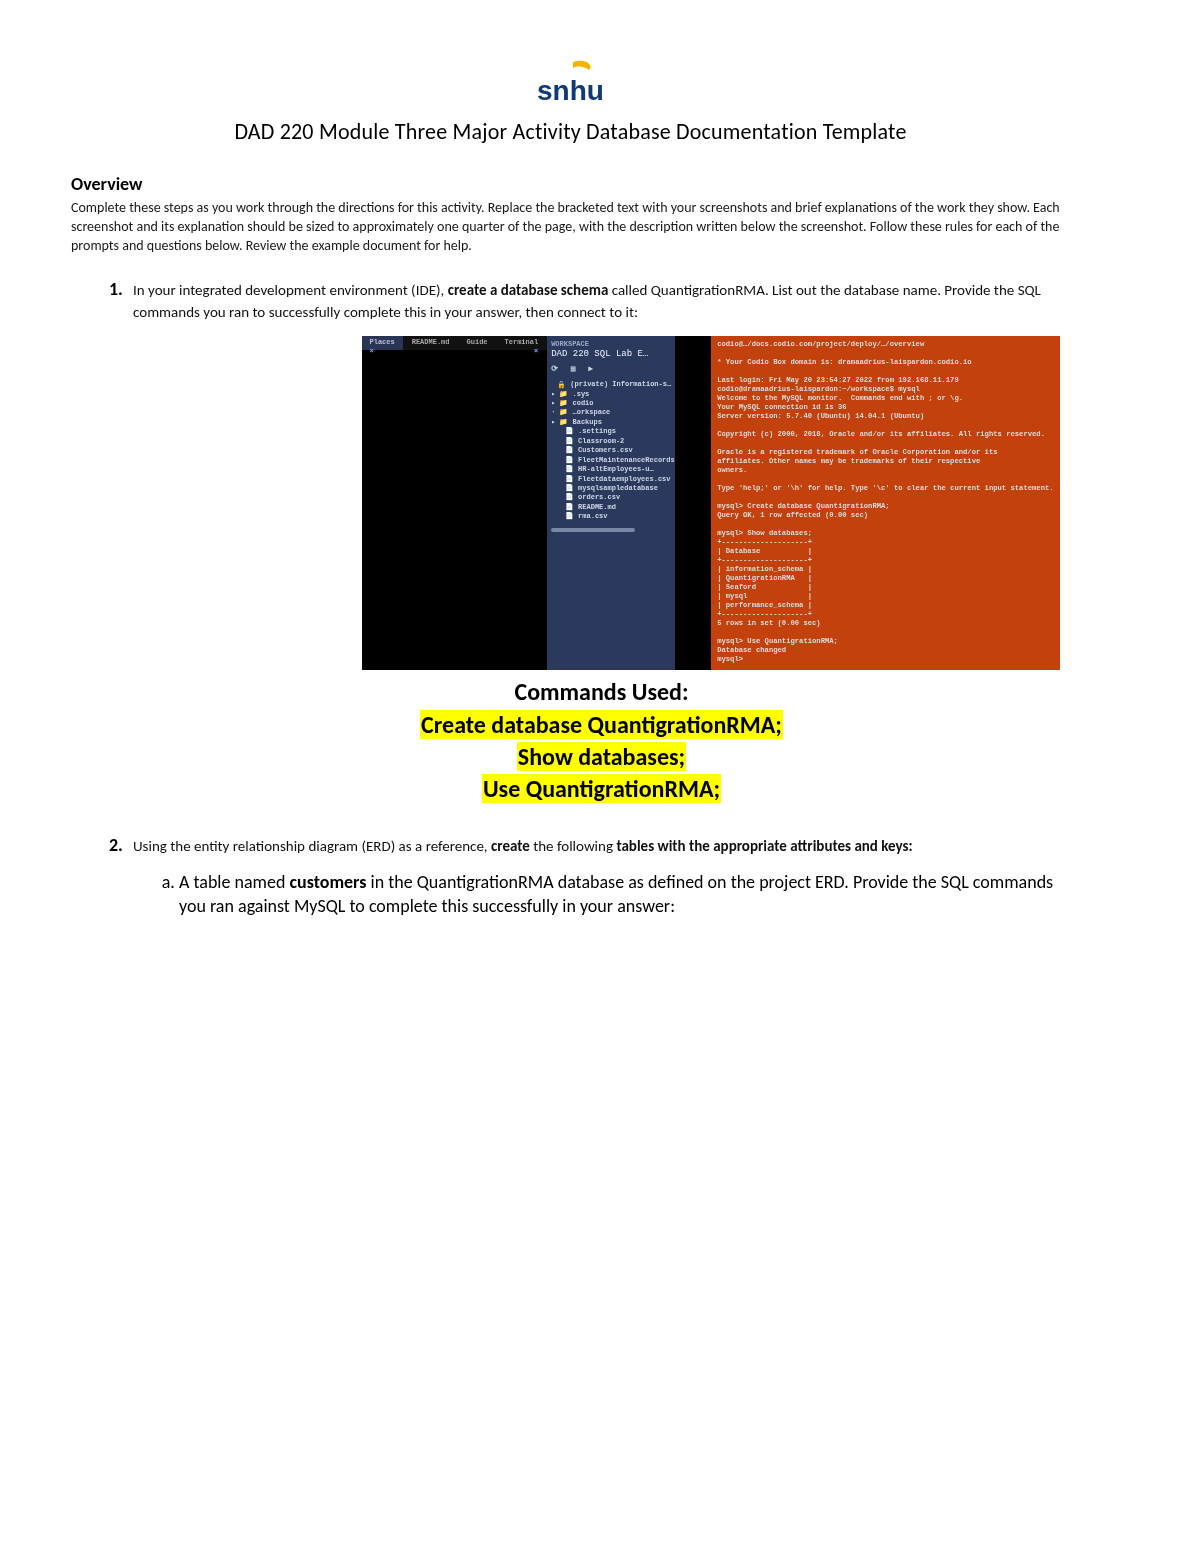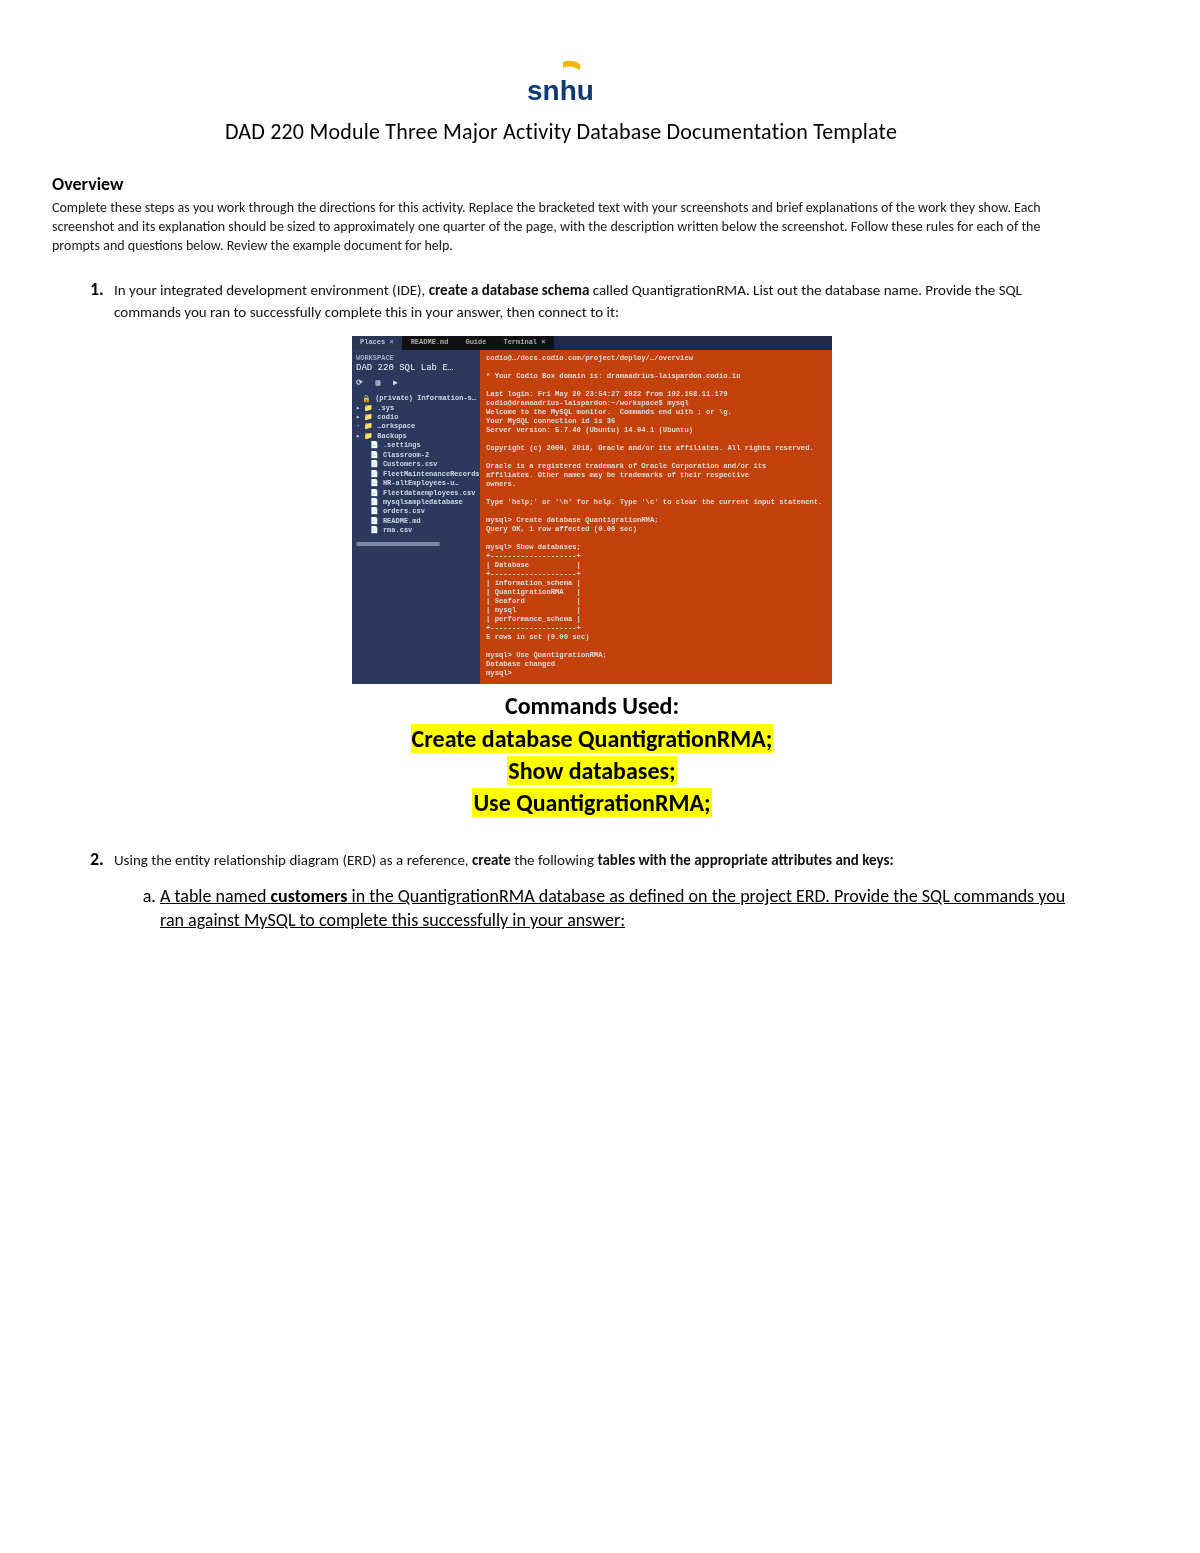--- a/index.html
+++ b/index.html
@@ -6,21 +6,21 @@
     margin: 0;
     padding: 0;
     background: #fff;
     font-family: Calibri, "Segoe UI", Arial, sans-serif;
     color: #000;
     width: 1200px;
   }
   .page {
     width: 1200px;
     height: 1553px;
-    padding: 60px 130px 60px 52px;
+    padding: 60px 130px 60px 71px;
     box-sizing: border-box;
     position: relative;
   }
   .logo-wrap {
     text-align: center;
     margin-bottom: 8px;
   }
   .logo {
     display: inline-block;
     position: relative;
@@ -66,51 +66,50 @@
   ol.sub-list {
     list-style: lower-alpha;
     padding-left: 46px;
     margin-top: 14px;
   }
   ol.sub-list > li {
     font-weight: 400;
     font-size: 18px;
     line-height: 1.35;
     margin-bottom: 20px;
-    text-decoration: underline;
   }
   .bold { font-weight: 700; }
   .ide-shot {
     width: 480px;
     margin: 14px auto 6px auto;
     background: #000;
     font-family: Consolas, "Courier New", monospace;
     font-size: 8px;
     color: #d0d0d0;
     line-height: 1.25;
     display: flex;
-    flex-direction: column;
   }
   .ide-tabs {
     display: flex;
     height: 14px;
     font-size: 7px;
     background: #1f2a44;
   }
   .ide-tab {
     padding: 2px 8px;
     border-right: 1px solid #0a1020;
     color: #b8c0d8;
     background: #2a3554;
   }
   .ide-tab.dark { background: #111; color:#aaa;text-align:right; }
   .ide-tab.x::after { content: " ×"; color:#8faaff; }
   .ide-body {
     display: flex;
     flex: 1;
+    gap: 36px;
   }
   .ide-sidebar {
     width: 128px;
     background: #2b3a5c;
     color: #cfd6e8;
     padding: 4px 4px 10px 4px;
     box-sizing: border-box;
     overflow: hidden;
   }
   .ide-sidebar .ws {

